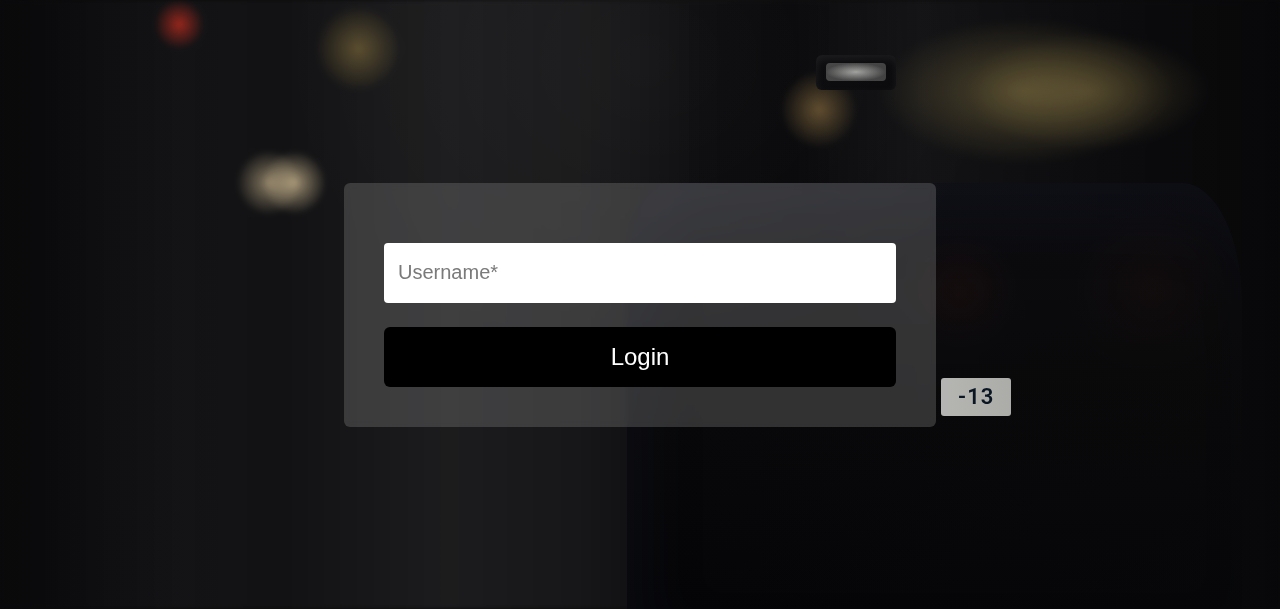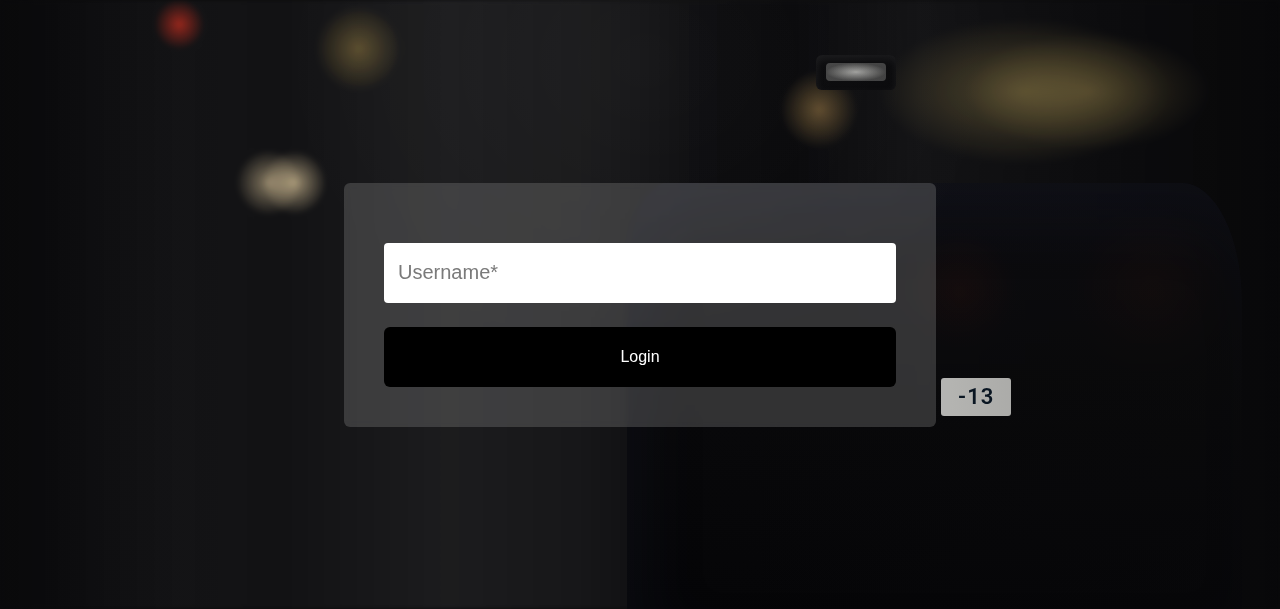--- a/index.html
+++ b/index.html
@@ -143,21 +143,21 @@
       font-weight: 400;
     }
     
     .login-button {
       width: 100%;
       height: 60px;
       background: #000000;
       color: #ffffff;
       border: none;
       border-radius: 6px;
-      font-size: 16px;
+      font-size: 24px;
       font-weight: 400;
       cursor: pointer;
     }
   </style>
 </head>
 <body>
 
 <div class="bg">
   <div class="taxi"></div>
   <div class="taxi-sign"></div>

